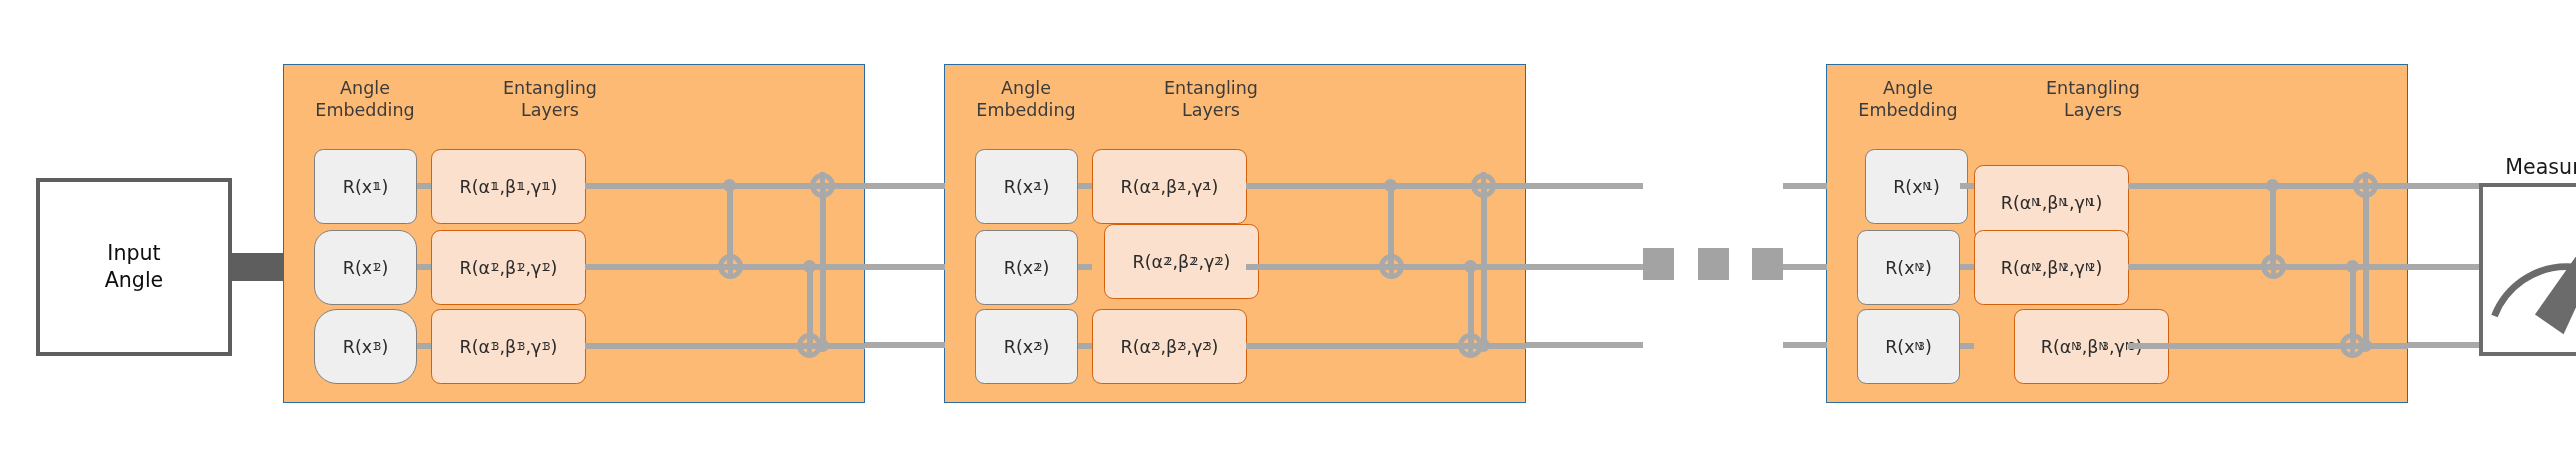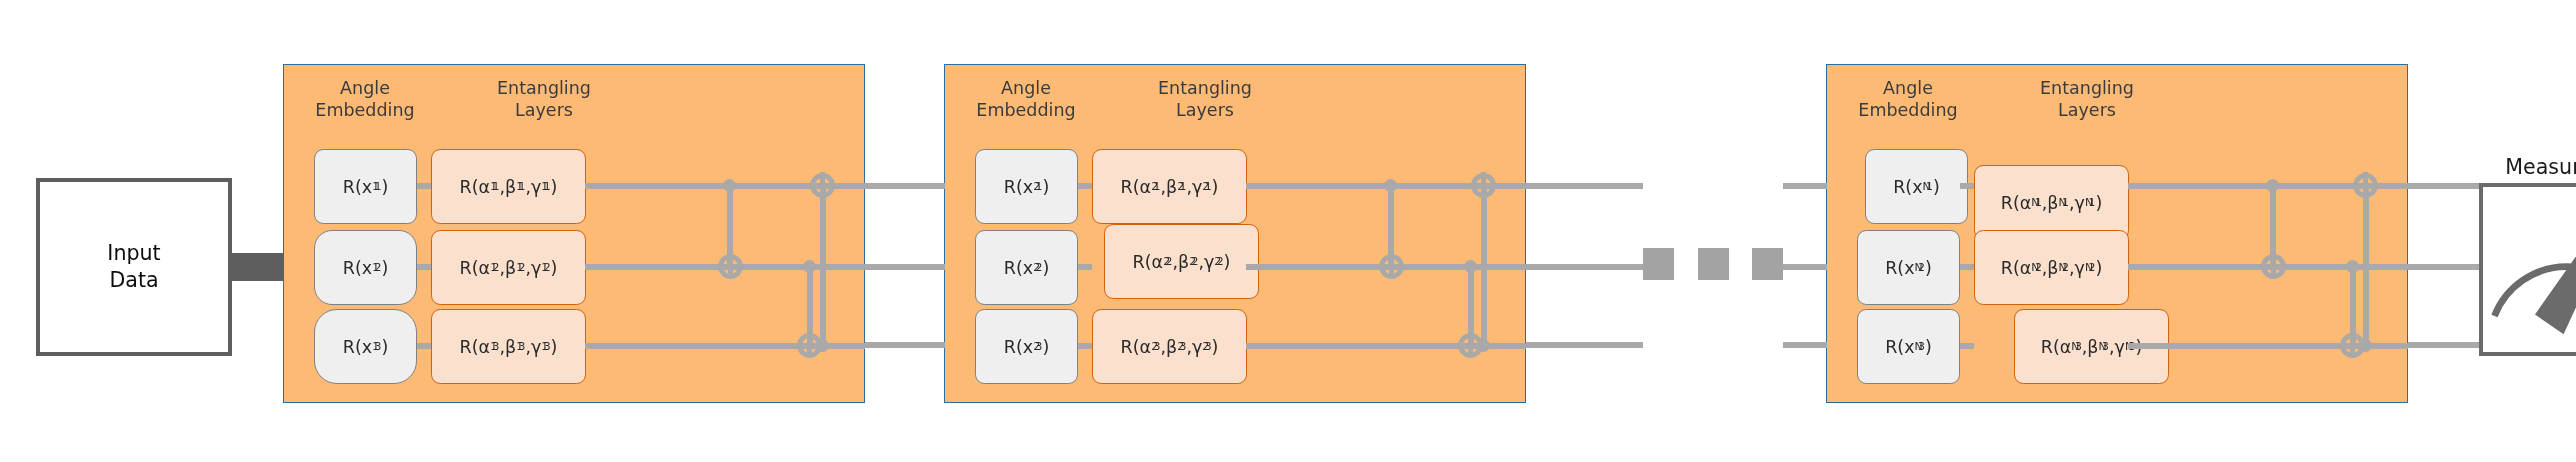--- a/index.html
+++ b/index.html
@@ -23,21 +23,21 @@
   
   .panel{
     position:absolute;top:64px;width:582px;height:339px;
     background:#fdba74;border:1.5px solid #2b6ca3;box-sizing:border-box;
   }
   .panel-title{
     position:absolute;text-align:center;color:#3b3b3b;font-size:17.5px;line-height:1.22;
     white-space:pre-line;font-family:"DejaVu Sans","Liberation Sans",sans-serif;
   }
   .title-embed{left:16.5px;top:13.4px;width:129px;}
-  .title-entangle{left:157px;top:13.4px;width:206px;}
+  .title-entangle{left:163px;top:13.4px;width:206px;}
 
   
   .gate{
     position:absolute;box-sizing:border-box;display:flex;
     align-items:center;justify-content:center;border-radius:9.3px;
     font-size:17.5px;color:#2b2b2b;white-space:nowrap;
     font-family:"DejaVu Sans","Liberation Sans",sans-serif;
   }
   .gate-embed{
     left:30px;width:103px;height:75px;
@@ -76,21 +76,21 @@
   }
   .meas-box svg{display:block;width:100%;height:100%;}
 </style>
 </head>
 <body>
 
 <div id="canvas">
 
   <div class="input-box">
     <span class="label">Input
-Data</span>
+Angle</span>
   </div>
   <div class="input-connector"></div>
 
   <div id="panels">
       <div class="panel" style="left: 283px;">
         <div class="panel-title title-embed">Angle
 Embedding</div>
         <div class="panel-title title-entangle">Entangling
 Layers</div>
         <div class="gate gate-embed" style="top: 84px;">R(x<sup>1</sup><sub>1</sub>)</div>

